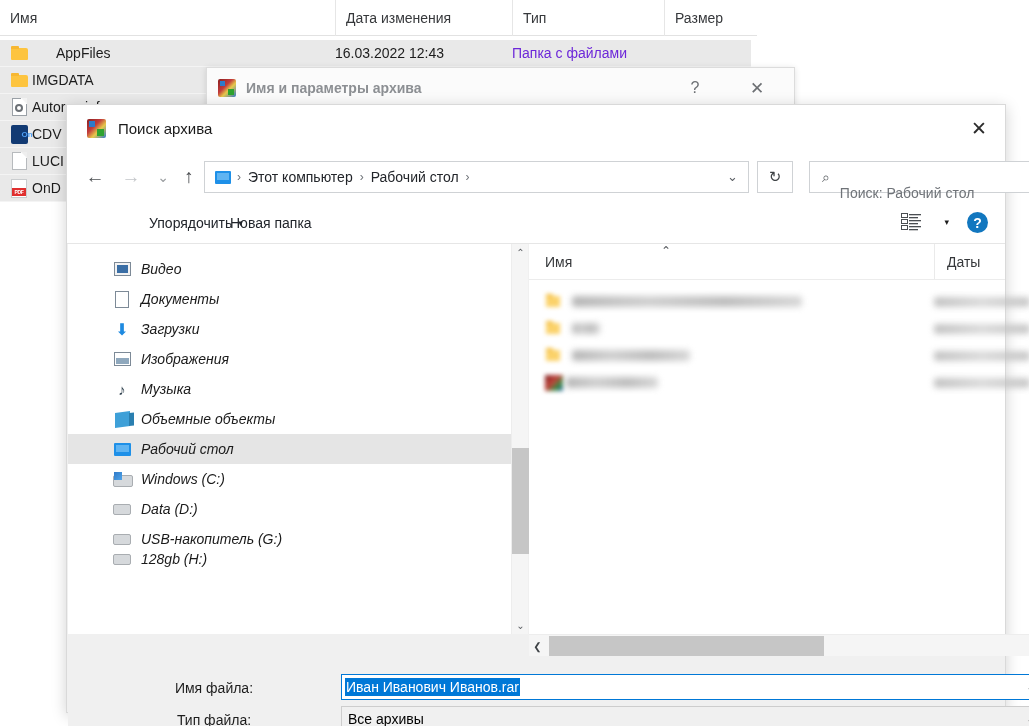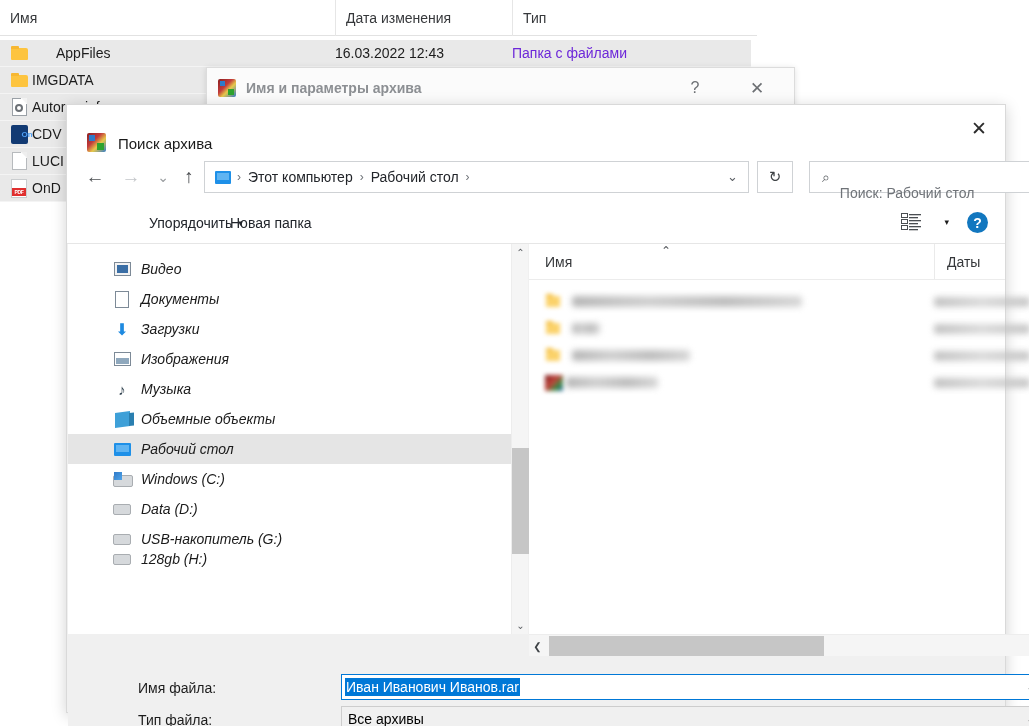--- a/index.html
+++ b/index.html
@@ -67,21 +67,21 @@
   .winrar-q { position:absolute; right:78px; top:0; width:42px; height:40px; display:flex;
               align-items:center; justify-content:center; font-size:16px; color:#6d7074; }
   .winrar-x { position:absolute; right:14px; top:0; width:46px; height:40px; display:flex;
               align-items:center; justify-content:center; font-size:17px; color:#6d7074; }
 
   
   .dlg { position:absolute; left:66px; top:104px; width:940px; height:609px;
          background:#f0f0f0; border:1px solid #d9d9d9;
          box-shadow:0 3px 14px rgba(0,0,0,0.18); }
   .dlg-title { position:absolute; left:0; top:0; width:938px; height:47px; background:#ffffff;
-               display:flex; align-items:flex-end; }
+               display:flex; align-items:center; }
   .dlg-title .ticon { width:19px; height:19px; margin-left:20px; margin-right:12px; border-radius:2px;
                  background: linear-gradient(135deg,#8b1f1f 0%,#c23c3c 38%,#e8c84a 62%,#2f7ac8 100%);
                  position:relative; overflow:hidden; }
   .dlg-title .ticon:before{content:"";position:absolute;left:2px;top:2px;width:6px;height:6px;background:#2f7ac8;}
   .dlg-title .ticon:after{content:"";position:absolute;right:2px;bottom:2px;width:7px;height:7px;background:#2ea32e;}
   .dlg-title .tcap { font-size:15px; color:#1a1a1a; }
   .dlg-close { position:absolute; right:0; top:0; width:52px; height:47px; display:flex;
                align-items:center; justify-content:center; font-size:19px; color:#2b2b2b; }
 
   
@@ -174,39 +174,40 @@
              background:linear-gradient(135deg,#7d1f1f,#c2453c 45%,#3f8a3f 70%,#2f6fb8); }
 
   .hscroll { position:absolute; left:462px; top:529px; width:537px; height:22px; background:#f5f5f5;
              border-top:1px solid #ededed; }
   .hs-l { position:absolute; left:0; top:0; width:17px; height:22px; display:flex; align-items:center;
           justify-content:center; font-size:10px; color:#3f4347; }
   .hs-thumb { position:absolute; left:20px; top:1px; width:275px; height:20px; background:#c6c6c6; }
 
   
   .form { position:absolute; left:1px; top:551px; width:937px; height:100px; background:#f0f0f0; }
-  .lbl { position:absolute; font-size:14px; color:#1c1c1c; text-align:left; }
+  .lbl { position:absolute; font-size:14px; color:#1c1c1c; text-align:center; }
   .field { position:absolute; left:229px; height:26px; background:#fff; border:1px solid #0078d7;
            display:flex; align-items:center;margin-left:44px; }
   .field.ro { border:1px solid #cdcdcd; background:#f0f0f0; }
   .field .val { font-size:14px; color:#000; margin-left:3px; }
   .field .val.selected { background:#0078d7; color:#fff; padding:1px 1px; }
   .fcaret { position:absolute; right:8px; font-size:12px; color:#4a4d50; }
 </style>
 </head>
 <body>
 
 <div id="root">
 
   <div class="bg-explorer">
     <div class="bg-head">
       <div class="sort-caret"></div>
       <div class="bg-col" style="left:0;width:335px;">Имя</div>
       <div class="bg-col sep" style="left:335px;width:177px;">Дата изменения</div>
       <div class="bg-col sep" style="left:512px;width:152px;">Тип</div>
+      <div class="bg-col sep" style="left:664px;width:93px;">Размер</div>
     </div>
 
     <div class="bg-row" style="top:40px;gap:24px;">
       <span class="ficon">
           <span class="ic-folder"></span>
         </span>
       <span class="fname">AppFiles</span>
       <span class="fdate">16.03.2022 12:43</span>
       <span class="ftype">Папка с файлами</span>
     </div>

